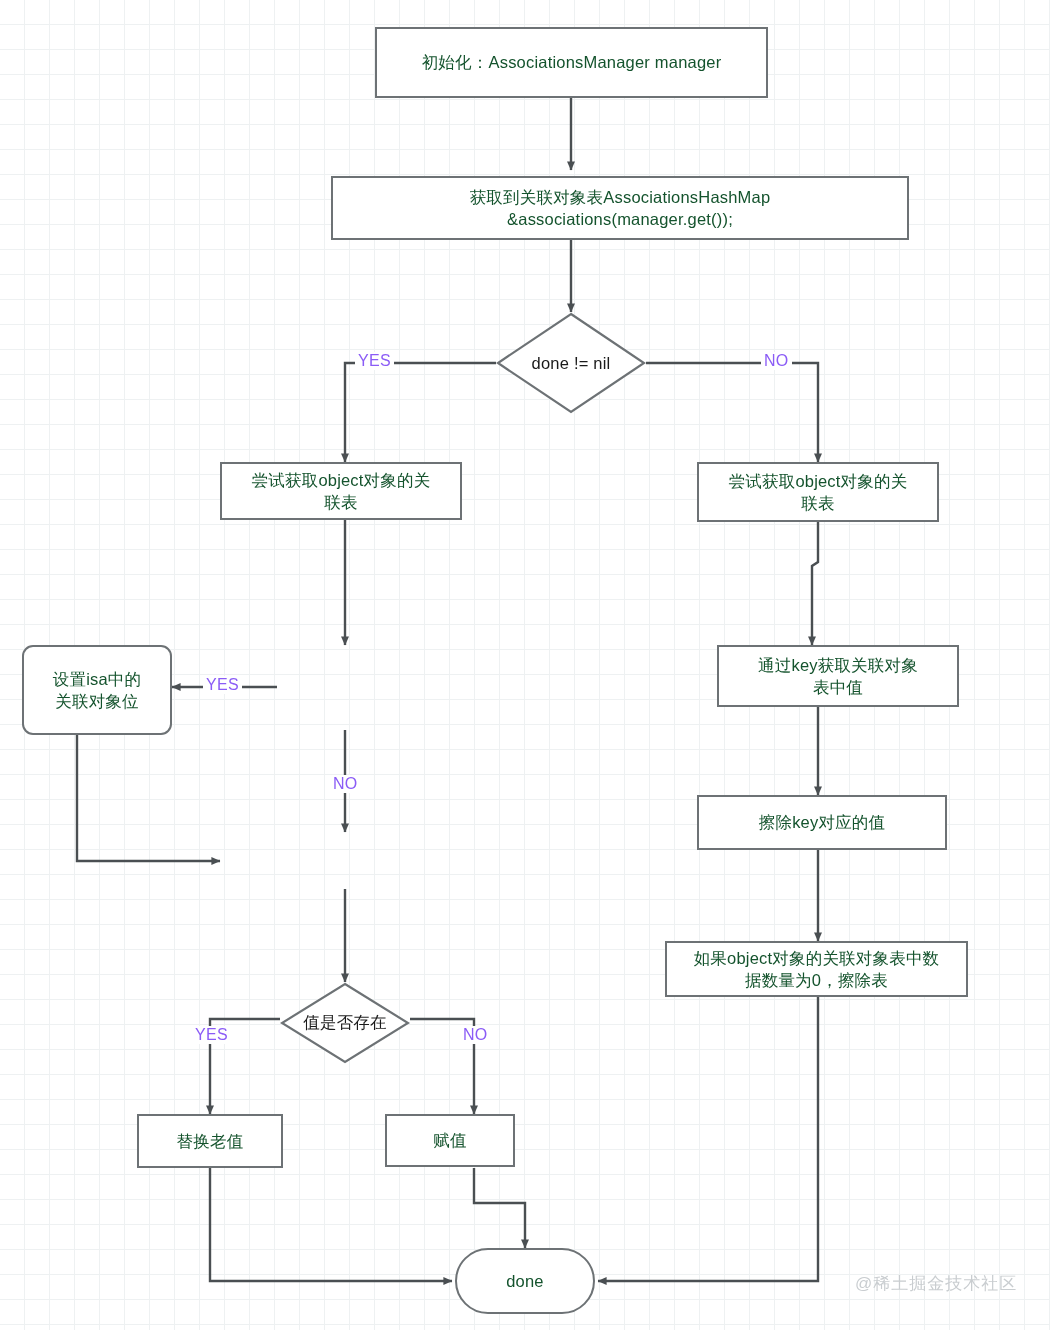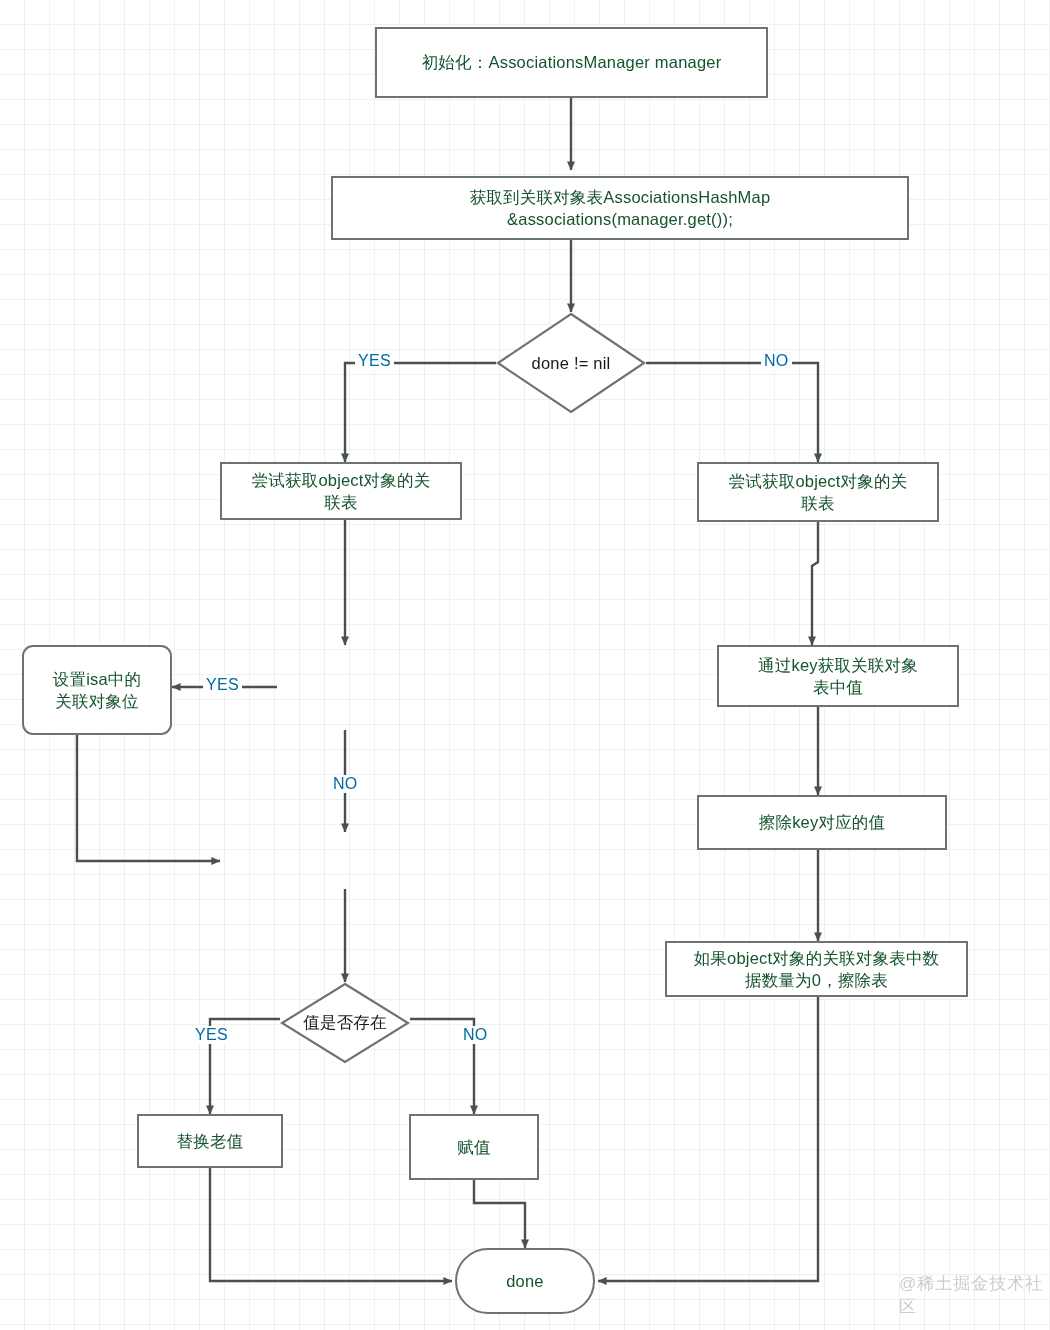--- a/index.html
+++ b/index.html
@@ -72,21 +72,21 @@
     align-items: center;
     justify-content: center;
     text-align: center;
     font-size: 16.5px;
     color: #1a1a1a;
     letter-spacing: 0.2px;
   }
   .edge-label {
     position: absolute;
     font-size: 16px;
-    color: #0369a1;
+    color: #8b5cf6;
     background: #ffffff;
     padding: 0 3px;
     letter-spacing: 0.3px;
     font-family: "Liberation Sans", "DejaVu Sans", sans-serif;
   }
   .watermark {
     position: absolute;
     font-size: 17px;
     color: #c9cdd0;
     letter-spacing: 1px;
@@ -176,26 +176,26 @@
 
   <div class="diamond-wrap" style="left:280px; top:982px; width:130px; height:82px;">
     <svg width="130" height="82" viewBox="0 0 130 82" xmlns="http://www.w3.org/2000/svg">
       <polygon points="65,2 128,41 65,80 2,41" fill="#ffffff" stroke="#6d7275" stroke-width="2.2"></polygon>
     </svg>
     <div class="diamond-label">值是否存在</div>
   </div>
 
   <div class="node" style="left:137px; top:1114px; width:146px; height:54px;">替换老值</div>
 
-  <div class="node" style="left:409px; top:1114px; width:130px; height:66px;">赋值</div>
+  <div class="node" style="left:385px; top:1114px; width:130px; height:53px;">赋值</div>
 
   <div class="node terminal" style="left:455px; top:1248px; width:140px; height:66px;">done</div>
 
   <div class="edge-label" style="left:355px; top:352px;">YES</div>
   <div class="edge-label" style="left:761px; top:352px;">NO</div>
   <div class="edge-label" style="left:203px; top:676px;">YES</div>
   <div class="edge-label" style="left:330px; top:775px;">NO</div>
   <div class="edge-label" style="left:192px; top:1026px;">YES</div>
   <div class="edge-label" style="left:460px; top:1026px;">NO</div>
 
-  <div class="watermark" style="left:855px; top:1272px;margin-left:44px;">@稀土掘金技术社区</div>
+  <div class="watermark" style="left:855px; top:1272px;">@稀土掘金技术社区</div>
 
 </div>
 
 </body></html>

